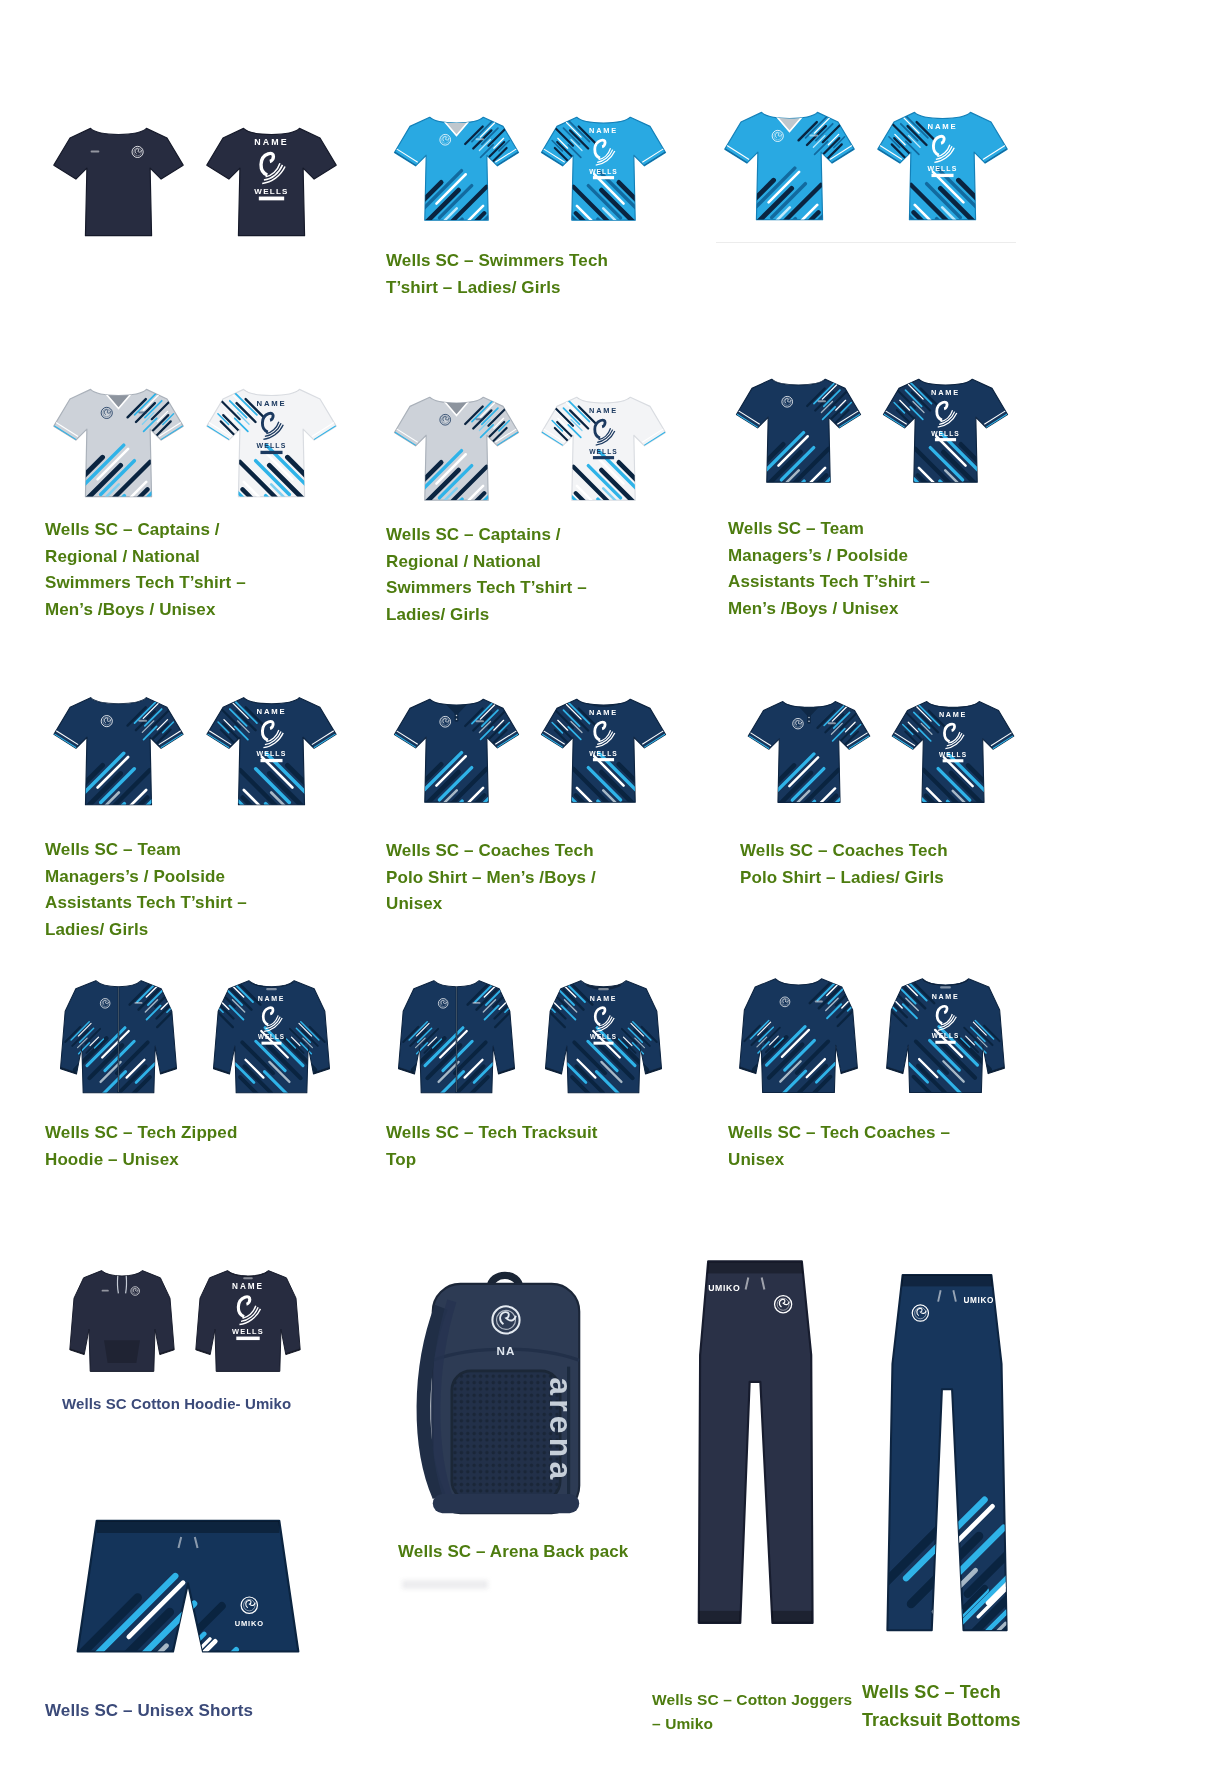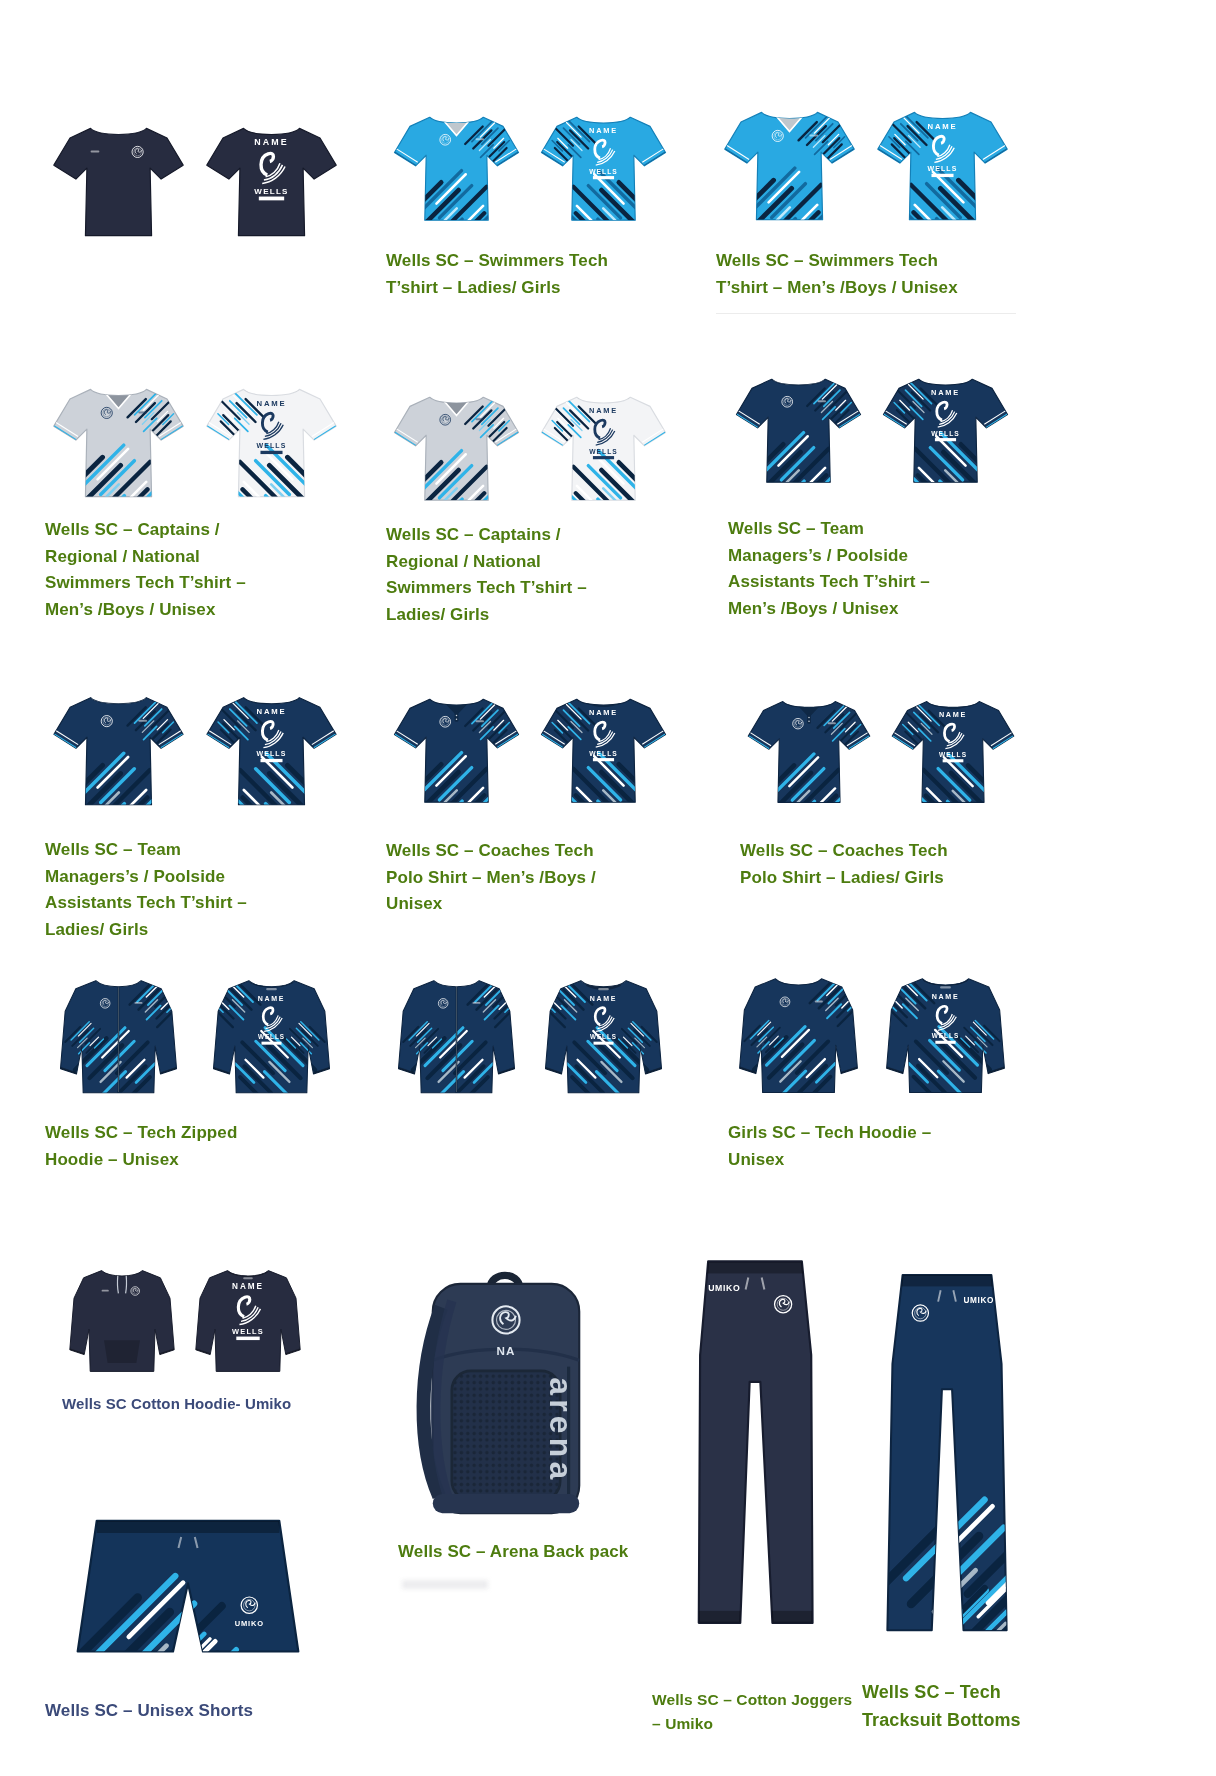--- a/index.html
+++ b/index.html
@@ -283,21 +283,20 @@
                 <path d="M-7,38 C0,37 7,31 10,22" stroke-width="1.8"></path>
                 <path d="M-9,42 C0,41 9,34 13,24" stroke-width="1.8"></path>
                 <path d="M-11,46 C0,45 11,37 16,26" stroke-width="1.8"></path>
               </g>
               <text y="58" font-size="9.5" font-weight="bold" letter-spacing="1.5">WELLS</text>
               <rect x="-15" y="61.5" width="30" height="4.5"></rect>
             </g>
           </g>
         </svg>
       </div>
-    <figcaption class="caption" style="width:252px;margin-top:18px">Wells SC – Swimmers Tech T’shirt – Men’s /Boys / Unisex</figcaption>
     <hr class="rule">
   </figure>
 
   <figure class="card" style="left:45px;top:352px;width:300px">
     <div class="views pair" style="height:155px">
         <svg viewBox="0 0 200 180" preserveAspectRatio="xMidYMax meet">
           <defs>
             <clipPath id="g7">
               <path d="M62,20 L34,33 L12,70 L42,89 L57,74 L55,166 L145,166 L143,74 L158,89 L188,70 L166,33 L138,20 C127,31 73,31 62,20 Z"></path>
             </clipPath>
@@ -1228,20 +1227,21 @@
                 <path d="M-11,46 C0,45 11,37 16,26" stroke-width="1.8"></path>
               </g>
               <text y="58" font-size="9.5" font-weight="bold" letter-spacing="1.5">WELLS</text>
               <rect x="-15" y="61.5" width="30" height="4.5"></rect>
             </g>
             <path d="M13,148 L37,156" stroke="rgba(0,0,0,.35)" stroke-width="5"></path>
             <path d="M187,148 L163,156" stroke="rgba(0,0,0,.35)" stroke-width="5"></path>
           </g>
         </svg>
       </div>
+    <figcaption class="caption" style="width:240px;margin-top:20px">Wells SC – Tech Tracksuit Top</figcaption>
   </figure>
 
   <figure class="card" style="left:728px;top:968px;width:288px">
     <div class="views pair" style="height:132px">
         <svg viewBox="0 0 200 195" preserveAspectRatio="xMidYMax meet">
           <defs>
             <clipPath id="g23">
               <path d="M66,16 L36,28 L20,62 L13,148 L37,156 L45,114 L47,184 L153,184 L155,114 L163,156 L187,148 L180,62 L164,28 L134,16 C122,28 78,28 66,16 Z"></path>
             </clipPath>
           </defs>
@@ -1362,21 +1362,21 @@
                 <path d="M-11,46 C0,45 11,37 16,26" stroke-width="1.8"></path>
               </g>
               <text y="58" font-size="9.5" font-weight="bold" letter-spacing="1.5">WELLS</text>
               <rect x="-15" y="61.5" width="30" height="4.5"></rect>
             </g>
             <path d="M13,148 L37,156" stroke="rgba(0,0,0,.35)" stroke-width="5"></path>
             <path d="M187,148 L163,156" stroke="rgba(0,0,0,.35)" stroke-width="5"></path>
           </g>
         </svg>
       </div>
-    <figcaption class="caption" style="width:252px;margin-top:20px">Girls SC – Tech Hoodie – Unisex</figcaption>
+    <figcaption class="caption" style="width:252px;margin-top:20px">Wells SC – Tech Coaches – Unisex</figcaption>
   </figure>
 
   <figure class="card blue" style="left:62px;top:1212px;width:246px">
     <div class="views pair" style="height:166px">
         <svg viewBox="0 0 200 195" preserveAspectRatio="xMidYMax meet">
           <defs>
             <clipPath id="g25">
               <path d="M66,16 L36,28 L20,62 L13,148 L37,156 L45,114 L47,184 L153,184 L155,114 L163,156 L187,148 L180,62 L164,28 L134,16 C122,28 78,28 66,16 Z"></path>
             </clipPath>
           </defs>

